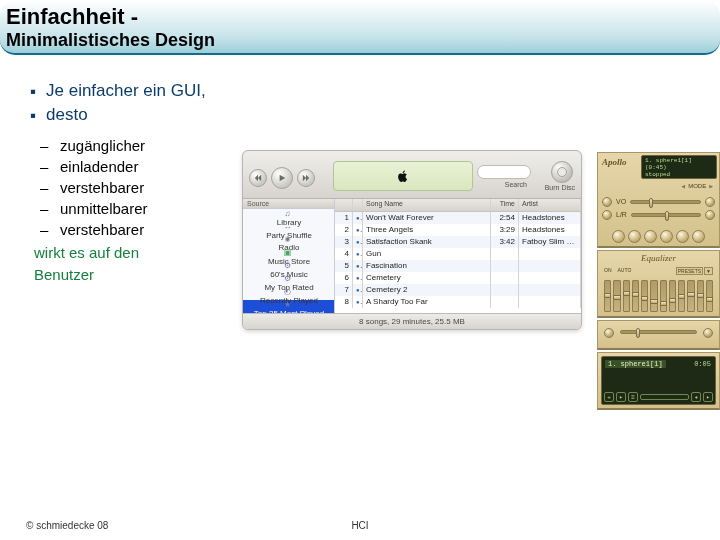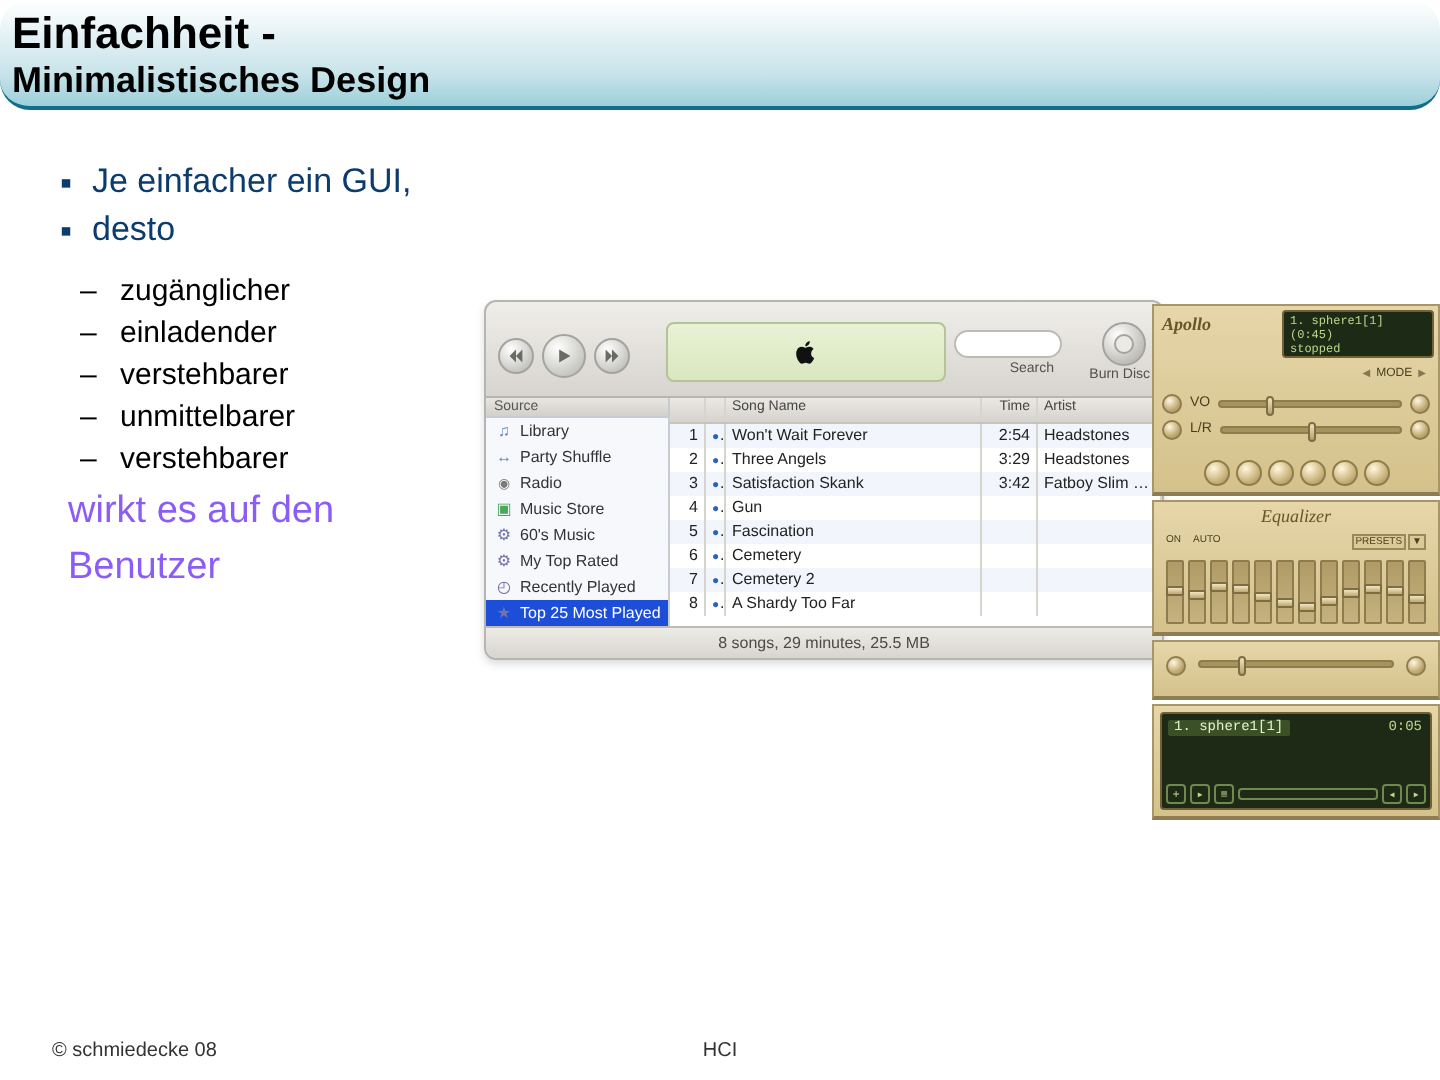--- a/index.html
+++ b/index.html
@@ -54,22 +54,22 @@
     margin: 4px 0;
     position: relative;
     padding-left: 20px;
   }
   ul.dashes > li::before {
     content: "\2013";
     position: absolute; left: 0; top: 0;
     color: #000;
   }
   .closing {
-    font-size: 19px;
-    color: #8b5cf6;
+    font-size: 15px;
+    color: #15803d;
     margin: 2px 0 0 24px;
     line-height: 1.45;
   }
 
   
   .footer {
     position: absolute;
     bottom: 20px; left: 0; right: 0;
     font-size: 10px; color: #333;
   }
@@ -156,21 +156,21 @@
     overflow: hidden;
   }
   .shead {
     background: linear-gradient(#e8e6e1,#d3d0ca);
     font-size: 7px; color:#555; padding: 1px 4px;
     border-bottom: 1px solid #c7cbd5;
   }
   .srow {
     display:flex; align-items:center;
     height: 13px; padding: 0 3px 0 4px;
-    font-size: 8px; color:#333;
+    font-size: 8px; color:#333;flex-direction:column;
   }
   .srow .ico { width:10px; height:10px; margin-right:3px; display:inline-flex; align-items:center; justify-content:center; }
   .srow.sel { background: #1d4ed8; color:#fff; }
   .ico.note::before { content:"\266B"; font-size:8px; color:#5f86c8; }
   .ico.shuffle::before { content:"\2194"; font-size:8px; color:#5f86c8; }
   .ico.radio::before { content:"\25C9"; font-size:7px; color:#7a7a76; }
   .ico.store::before { content:"\25A3"; font-size:8px; color:#49a85a; }
   .ico.gear::before { content:"\2699"; font-size:8px; color:#7571a9; }
   .ico.clock::before { content:"\25F4"; font-size:8px; color:#7571a9; }
   .ico.star::before { content:"\2605"; font-size:8px; color:#7571a9; }
@@ -203,21 +203,21 @@
     text-align:center;
     font-size:8px; color:#4c4a45;
     line-height:16px;
     border-radius: 0 0 6px 6px;
   }
 
   
   .gold-stack {
     position: absolute;
     top: 152px; right: 0;
-    width: 144px;
+    width: 123px;
   }
   .gpanel {
     width: 100%;
     background: linear-gradient(#e6d6a9,#d4c18b);
     border: 1px solid #a89666;
     border-bottom: 2px solid #8e7d52;
     font-size: 7px;
     color: #4b3f20;
     position: relative;
   }

